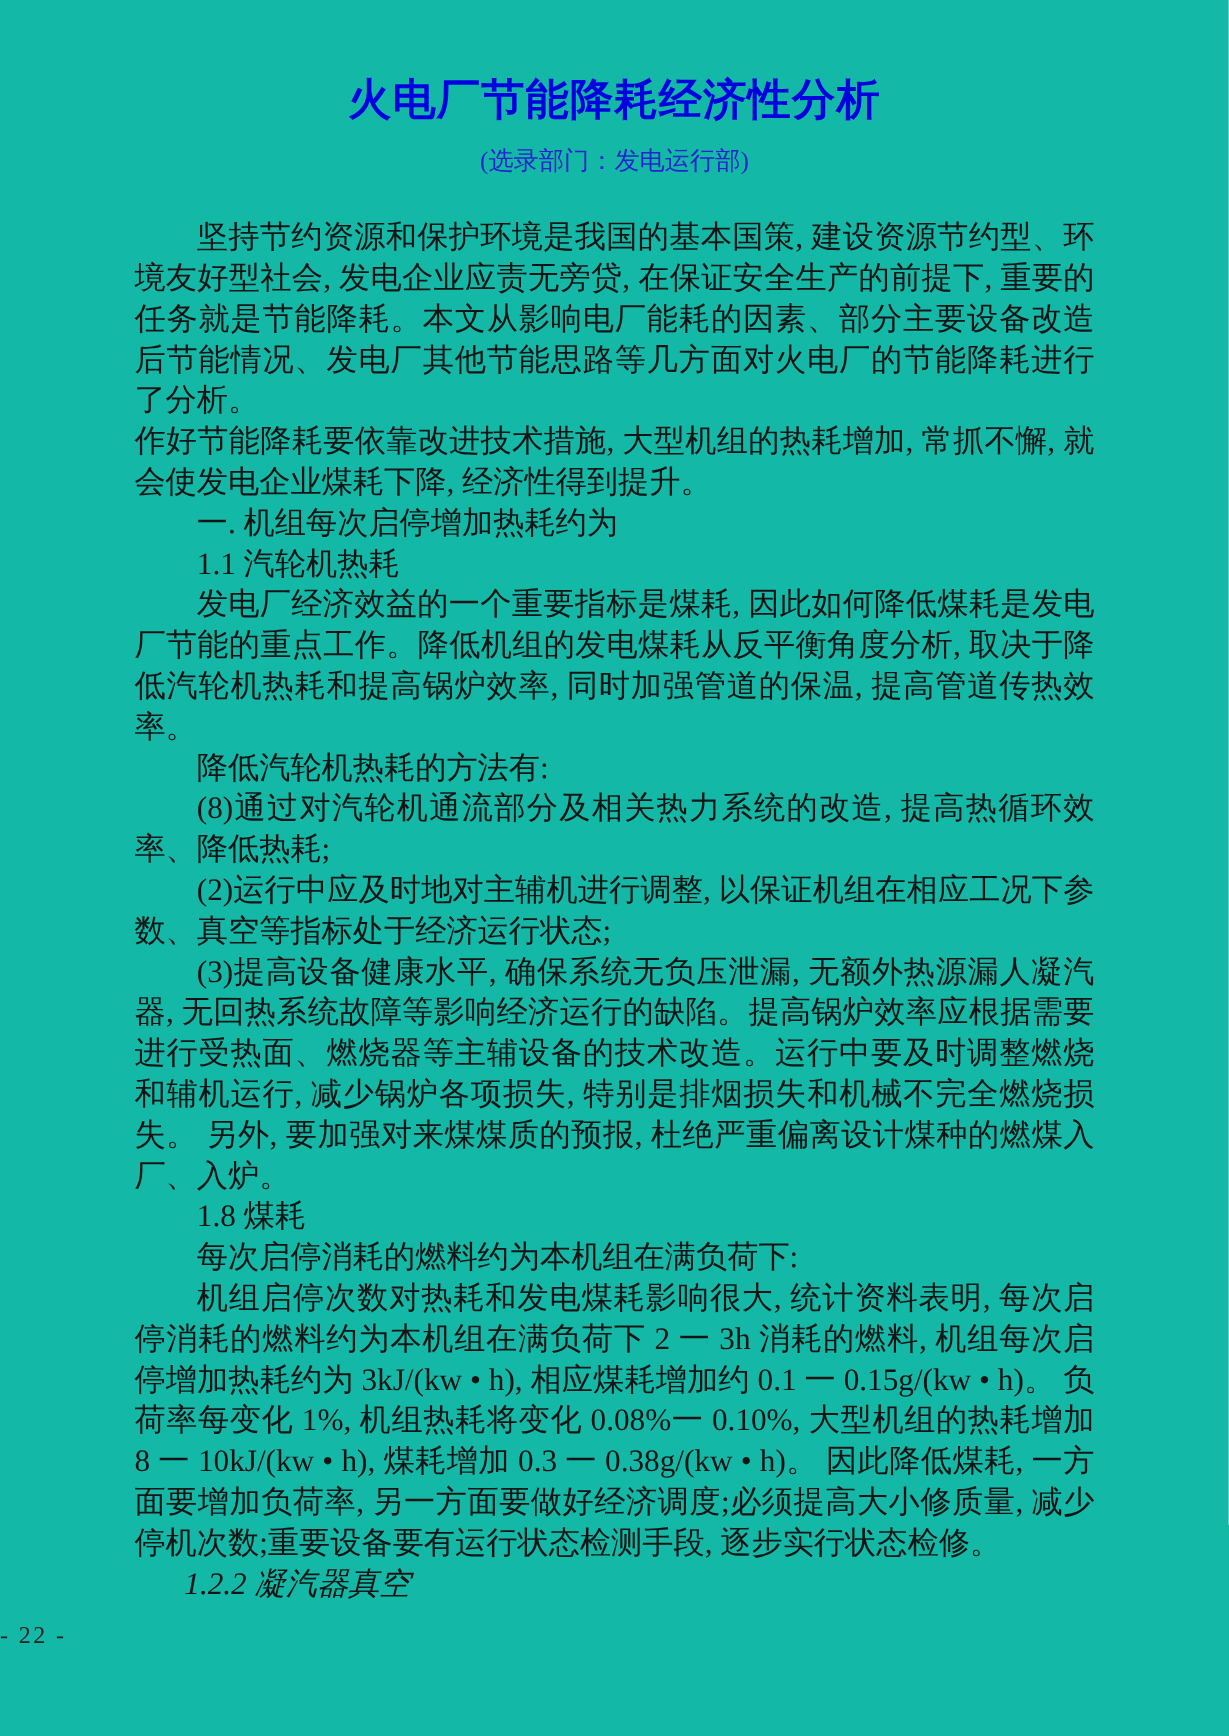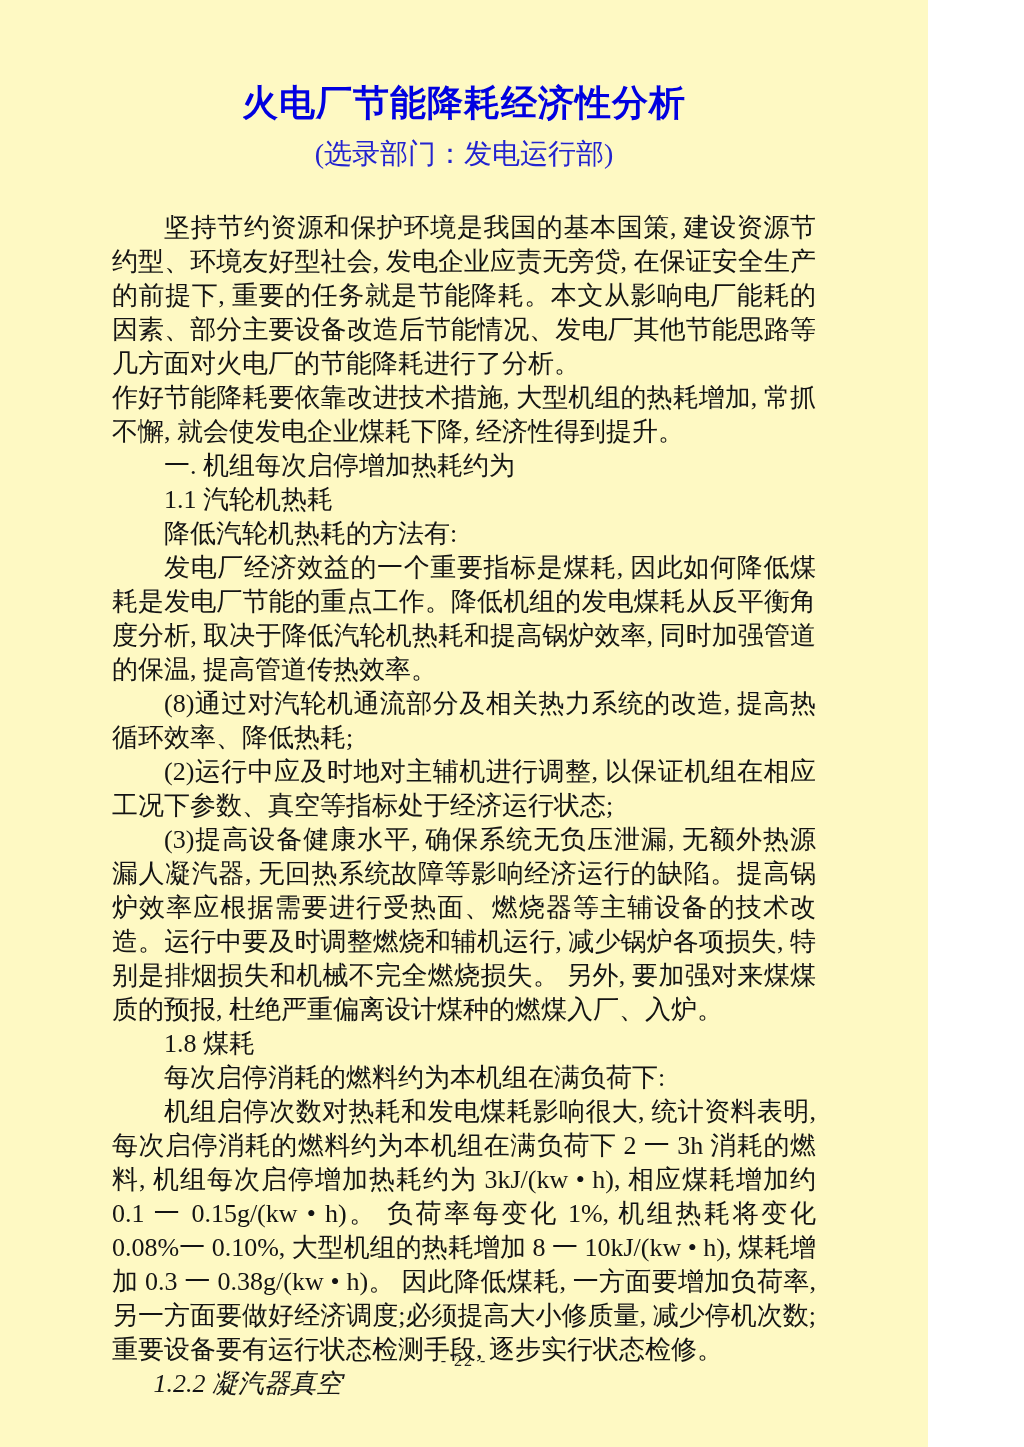--- a/index.html
+++ b/index.html
@@ -2,87 +2,87 @@
 <html><head>
 <meta charset="utf-8">
 <style>
   html, body {
     margin: 0;
     padding: 0;
     background: #ffffff;
   }
   .page {
     position: relative;
-    width: 928px;
+    width: 1024px;
     height: 1447px;
-    background: #fef9c3;
+    background: #14b8a6;
     box-sizing: border-box;
-    padding: 78px 112px 0 112px;
+    padding: 58px 112px 0 112px;
     font-family: "Liberation Serif", "DejaVu Serif", serif;
     color: #141414;
     overflow: hidden;
   }
   .title {
     margin: 0;
     text-align: center;
     font-family: "Liberation Sans", "DejaVu Sans", sans-serif;
     font-weight: bold;
     font-size: 36px;
     line-height: 50px;
     color: #0101e0;
     letter-spacing: 1px;
   }
   .subtitle {
     margin-top: 10px;
     text-align: center;
-    font-size: 28px;
+    font-size: 21px;
     line-height: 32px;
     color: #2323cf;
   }
   .doc-body {
-    margin-top: 41px;
+    margin-top: 31px;
     font-size: 26px;
     line-height: 34px;
     text-align: justify;
   }
   .doc-body p {
     margin: 0;
     padding: 0;
   }
   .p-indent { text-indent: 2em; }
   .p-indent-sm { text-indent: 1.6em; font-style: italic; }
   .p-flush { text-indent: 0; }
   .heading { font-weight: normal; }
   .footer {
     position: absolute;
     left: 0;
     right: 0;
     top: 1352px;
-    text-align: center;
-    font-size: 16px;
+    text-align: left;
+    font-size: 20px;
     color: #222222;
     letter-spacing: 2px;
   }
 </style>
 </head>
 <body>
 
 <div class="page">
 
   <h1 class="title">火电厂节能降耗经济性分析</h1>
 
   <div class="subtitle">(选录部门：发电运行部)</div>
 
   <div class="doc-body">
     <p class="p-indent">坚持节约资源和保护环境是我国的基本国策, 建设资源节约型、环境友好型社会, 发电企业应责无旁贷, 在保证安全生产的前提下, 重要的任务就是节能降耗。本文从影响电厂能耗的因素、部分主要设备改造后节能情况、发电厂其他节能思路等几方面对火电厂的节能降耗进行了分析。</p>
     <p class="p-flush">作好节能降耗要依靠改进技术措施, 大型机组的热耗增加, 常抓不懈, 就会使发电企业煤耗下降, 经济性得到提升。</p>
     <p class="p-indent">一. 机组每次启停增加热耗约为</p>
     <p class="p-indent heading">1.1 汽轮机热耗</p>
+    <p class="p-indent">发电厂经济效益的一个重要指标是煤耗, 因此如何降低煤耗是发电厂节能的重点工作。降低机组的发电煤耗从反平衡角度分析, 取决于降低汽轮机热耗和提高锅炉效率, 同时加强管道的保温, 提高管道传热效率。</p>
     <p class="p-indent">降低汽轮机热耗的方法有:</p>
-    <p class="p-indent">发电厂经济效益的一个重要指标是煤耗, 因此如何降低煤耗是发电厂节能的重点工作。降低机组的发电煤耗从反平衡角度分析, 取决于降低汽轮机热耗和提高锅炉效率, 同时加强管道的保温, 提高管道传热效率。</p>
     <p class="p-indent">(8)通过对汽轮机通流部分及相关热力系统的改造, 提高热循环效率、降低热耗;</p>
     <p class="p-indent">(2)运行中应及时地对主辅机进行调整, 以保证机组在相应工况下参数、真空等指标处于经济运行状态;</p>
     <p class="p-indent">(3)提高设备健康水平, 确保系统无负压泄漏, 无额外热源漏人凝汽器, 无回热系统故障等影响经济运行的缺陷。提高锅炉效率应根据需要进行受热面、燃烧器等主辅设备的技术改造。运行中要及时调整燃烧和辅机运行, 减少锅炉各项损失, 特别是排烟损失和机械不完全燃烧损失。 另外, 要加强对来煤煤质的预报, 杜绝严重偏离设计煤种的燃煤入厂、入炉。</p>
     <p class="p-indent heading">1.8 煤耗</p>
     <p class="p-indent">每次启停消耗的燃料约为本机组在满负荷下:</p>
     <p class="p-indent">机组启停次数对热耗和发电煤耗影响很大, 统计资料表明, 每次启停消耗的燃料约为本机组在满负荷下 2 一 3h 消耗的燃料, 机组每次启停增加热耗约为 3kJ/(kw • h), 相应煤耗增加约 0.1 一 0.15g/(kw • h)。 负荷率每变化 1%, 机组热耗将变化 0.08%一 0.10%, 大型机组的热耗增加 8 一 10kJ/(kw • h), 煤耗增加 0.3 一 0.38g/(kw • h)。 因此降低煤耗, 一方面要增加负荷率, 另一方面要做好经济调度;必须提高大小修质量, 减少停机次数;重要设备要有运行状态检测手段, 逐步实行状态检修。</p>
     <p class="p-indent-sm">1.2.2 凝汽器真空</p>
   </div>
 
   <div class="footer">- 22 -</div>

